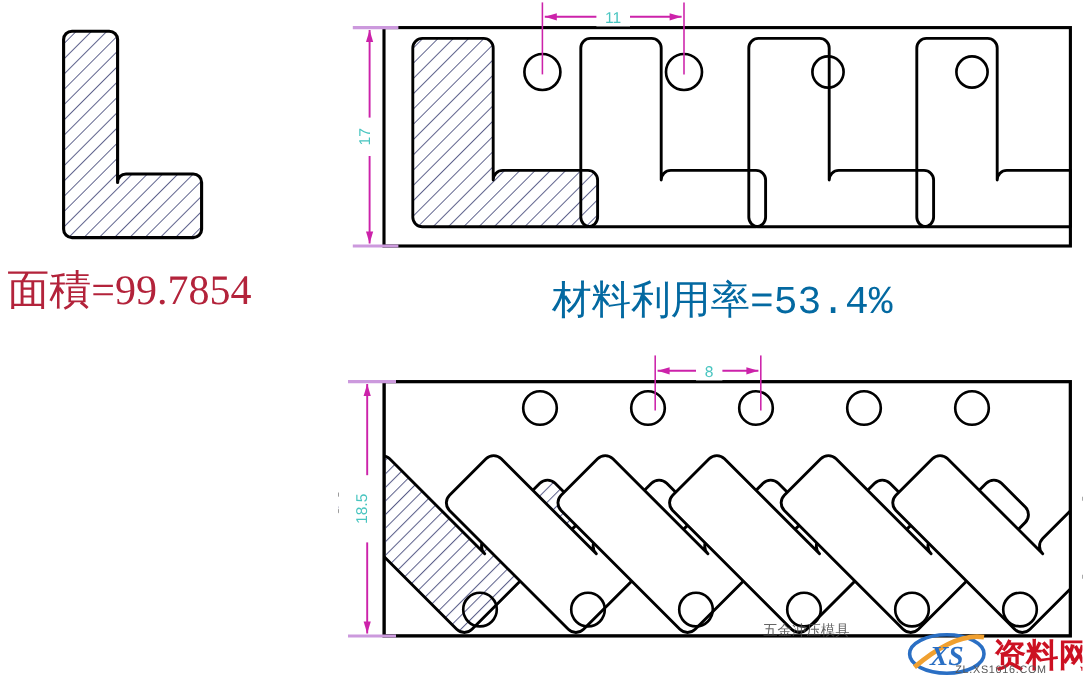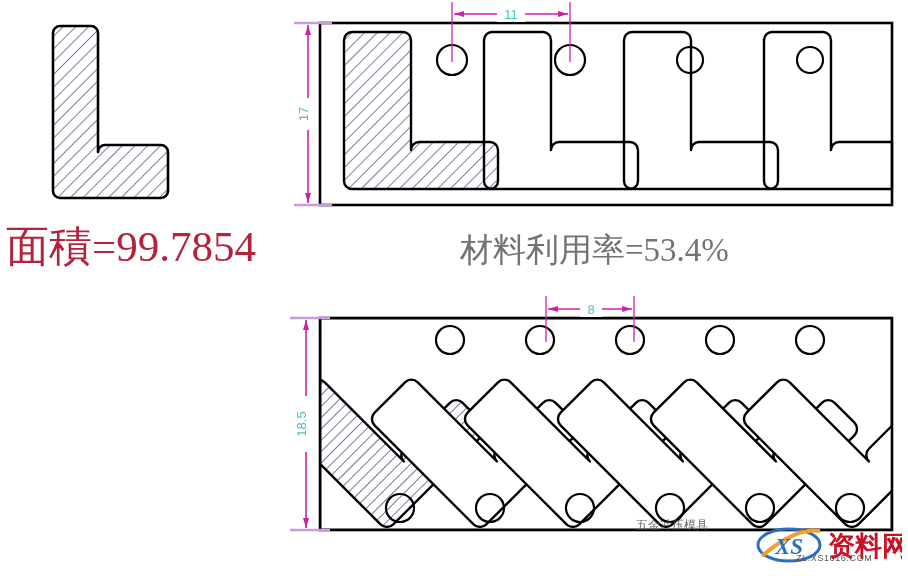--- a/index.html
+++ b/index.html
@@ -3,22 +3,22 @@
 <meta charset="utf-8">
 <style>
   html,body{margin:0;padding:0;background:#ffffff;}
   body{width:908px;height:576px;position:relative;overflow:hidden;
        font-family:"Liberation Serif",serif;}
   #root{position:absolute;left:0;top:0;width:772px;height:576px;}
   svg{display:block;}
   .cad{position:absolute;left:0;top:0;}
   .lbl{position:absolute;white-space:nowrap;font-family:"Liberation Serif",serif;
        font-weight:400;letter-spacing:0px;}
-  .lbl-area{left:6px;top:218px;font-size:43px;color:#b3233b;}
-  .lbl-mid{left:460px;top:228px;font-size:33px;color:#737373;}
+  .lbl-area{left:6px;top:218px;font-size:35px;color:#b3233b;}
+  .lbl-mid{left:460px;top:228px;font-size:33px;color:#0369a1;font-family:Liberation Mono, monospace;}
   .lbl-bot{left:460px;top:530px;font-size:33px;color:#b3233b;}
   .wm{position:absolute;pointer-events:none;}
   .wm-text{left:636px;top:517px;font-size:12px;color:#4a4a4a;opacity:.85;
            font-family:"Liberation Sans",sans-serif;white-space:nowrap;}
   .wm-brand{left:756px;top:523px;}
   .wm-zl{left:796px;top:553px;font-size:9px;color:#555;letter-spacing:.6px;
          font-family:Liberation Sans, sans-serif;}
 </style>
 </head>
 <body>

